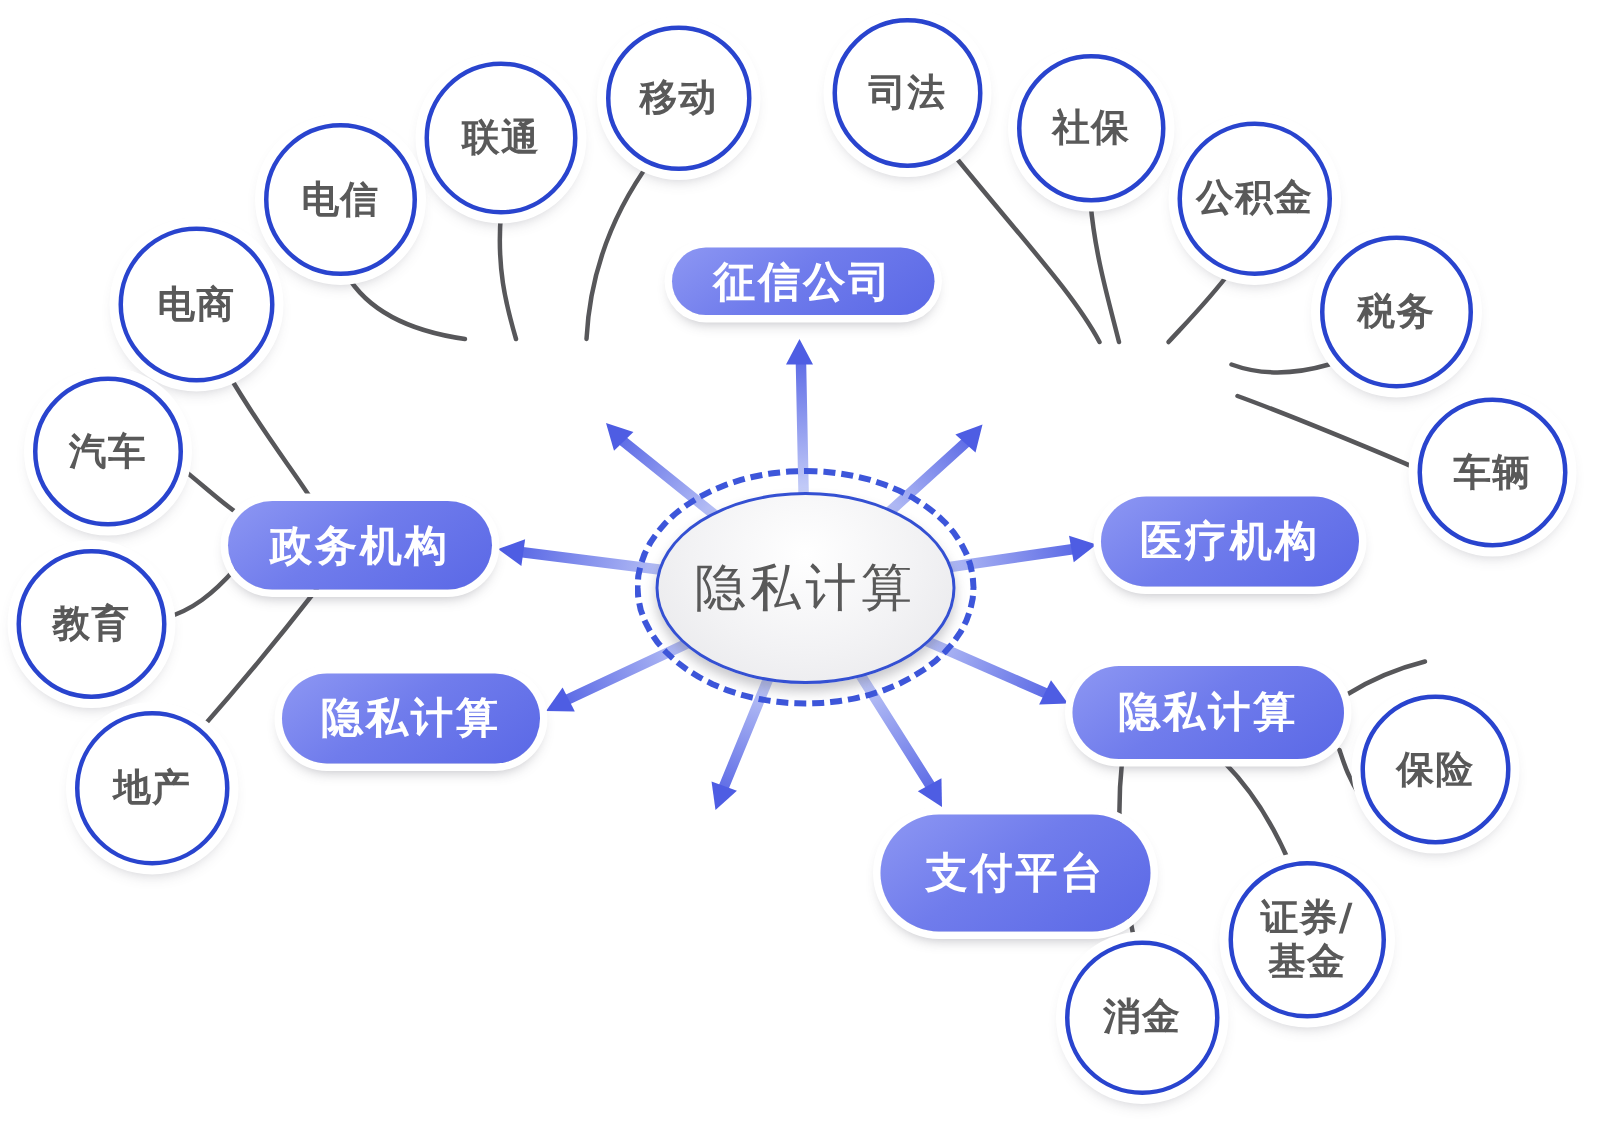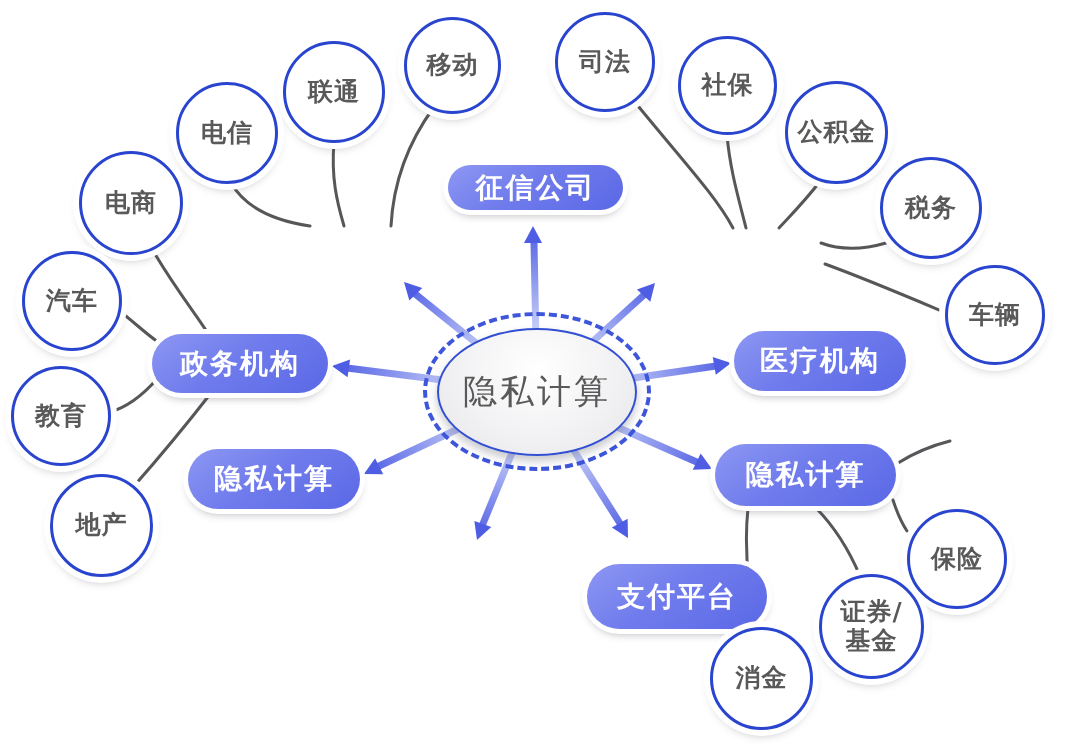--- a/index.html
+++ b/index.html
@@ -138,34 +138,34 @@
 
   <div class="center-ring">
     <div class="center-ellipse">隐私计算</div>
   </div>
 
   <div class="node pill" style="left:448px;top:165px;width:175px;height:45px">征信公司</div>
   <div class="node pill" style="left:152px;top:334px;width:176px;height:59px">政务机构</div>
   <div class="node pill" style="left:734px;top:331px;width:172px;height:60px">医疗机构</div>
   <div class="node pill" style="left:188px;top:449px;width:172px;height:60px">隐私计算</div>
   <div class="node pill" style="left:715px;top:444px;width:181px;height:62px">隐私计算</div>
-  <div class="node pill" style="left:587px;top:564px;width:180px;height:65px">支付平台</div>
+  <div class="node pill" style="left:587px;top:543px;width:180px;height:78px">支付平台</div>
 
   <div class="node leaf" style="left:283px;top:41px;width:102px;height:102px">联通</div>
   <div class="node leaf" style="left:176px;top:82px;width:102px;height:102px">电信</div>
   <div class="node leaf" style="left:404px;top:17px;width:97px;height:97px">移动</div>
 
   <div class="node leaf" style="left:79px;top:151px;width:104px;height:104px">电商</div>
   <div class="node leaf" style="left:22px;top:251px;width:100px;height:100px">汽车</div>
   <div class="node leaf" style="left:11px;top:366px;width:100px;height:100px">教育</div>
   <div class="node leaf" style="left:50px;top:474px;width:103px;height:103px">地产</div>
 
   <div class="node leaf" style="left:555px;top:12px;width:100px;height:100px">司法</div>
   <div class="node leaf" style="left:785px;top:81px;width:103px;height:103px">公积金</div>
   <div class="node leaf" style="left:678px;top:36px;width:99px;height:99px">社保</div>
   <div class="node leaf" style="left:880px;top:157px;width:102px;height:102px">税务</div>
   <div class="node leaf" style="left:945px;top:265px;width:100px;height:100px">车辆</div>
 
-  <div class="node leaf" style="left:907px;top:509px;width:100px;height:100px">保险</div>
+  <div class="node leaf" style="left:907px;top:463px;width:100px;height:100px">保险</div>
   <div class="node leaf" style="left:819px;top:574px;width:105px;height:105px">证券/基金</div>
   <div class="node leaf" style="left:710px;top:627px;width:103px;height:103px">消金</div>
 
 </div>
 
 </body></html>

